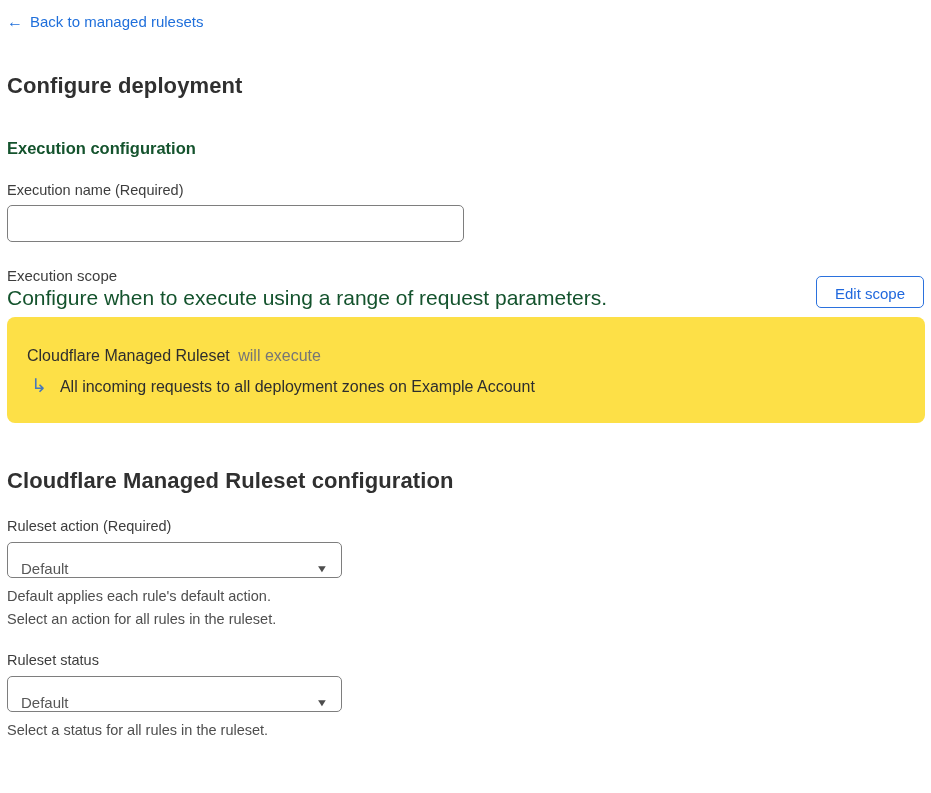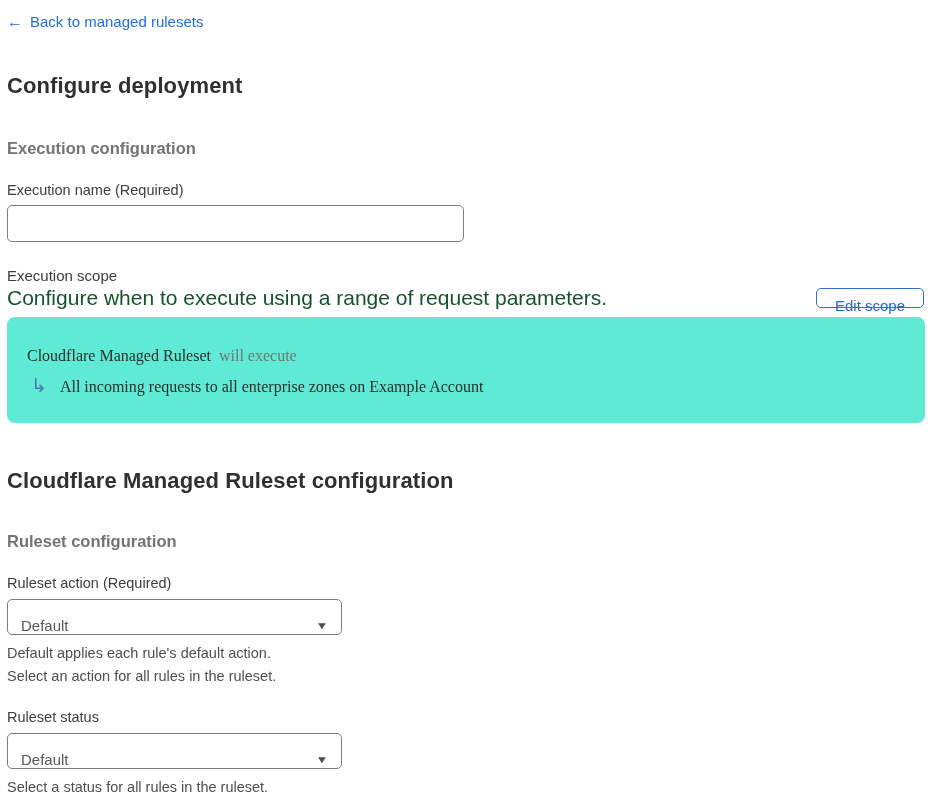--- a/index.html
+++ b/index.html
@@ -42,21 +42,21 @@
     font-size: 22px;
     line-height: 28px;
     font-weight: 700;
     color: #303030;
     letter-spacing: 0.1px;
   }
   h2.sub-heading {
     font-size: 16.5px;
     line-height: 21px;
     font-weight: 700;
-    color: #737373;
+    color: #14532d;
   }
   h2.exec-config { margin-top: 38px; }
   h2.ruleset-config { margin-top: 36px; }
 
   
   .field-label {
     display: block;
     margin-top: 22px;
     font-size: 14.5px;
     line-height: 19px;
@@ -96,33 +96,32 @@
   }
   .edit-scope-btn {
     background: #ffffff;
     border: 1px solid #2b71dd;
     border-radius: 5px;
     color: #2068dd;
     font-family: inherit;
     font-size: 15px;
     line-height: 18px;
     padding: 8px 18px;
-    height: 20px;
+    height: 32px;
     cursor: pointer;
     margin-right: 1px;
   }
 
   
   .scope-summary {
     margin-top: 9px;
     width: 918px;
-    background: #5eead4;
+    background: #fde047;
     border-radius: 8px;
     padding: 28px 20px 24px 20px;
-    font-family: Liberation Serif, serif;
   }
   .summary-line1 {
     font-size: 16px;
     line-height: 22px;
   }
   .summary-line1 .ruleset-name { color: #2e2e2e; }
   .summary-line1 .will-execute { color: #767676; margin-left: 4px; }
   .summary-line2 {
     margin-top: 8px;
     display: flex;
@@ -196,27 +195,26 @@
     <button class="edit-scope-btn">Edit scope</button>
   </div>
 
   <div class="scope-summary">
     <div class="summary-line1">
       <span class="ruleset-name">Cloudflare Managed Ruleset</span>
       <span class="will-execute">will execute</span>
     </div>
     <div class="summary-line2">
       <span class="elbow-arrow">↳</span>
-      <span>All incoming requests to all enterprise zones on Example Account</span>
+      <span>All incoming requests to all deployment zones on Example Account</span>
     </div>
   </div>
 
   <h1 class="section-heading">Cloudflare Managed Ruleset configuration</h1>
 
-  <h2 class="sub-heading ruleset-config">Ruleset configuration</h2>
 
   <label class="field-label">Ruleset action (Required)</label>
   <div class="select-box" role="button">
     <span class="select-value">Default</span>
     <span class="caret">▼</span>
   </div>
   <div class="help-text">
     <div>Default applies each rule's default action.</div>
     <div>Select an action for all rules in the ruleset.</div>
   </div>

